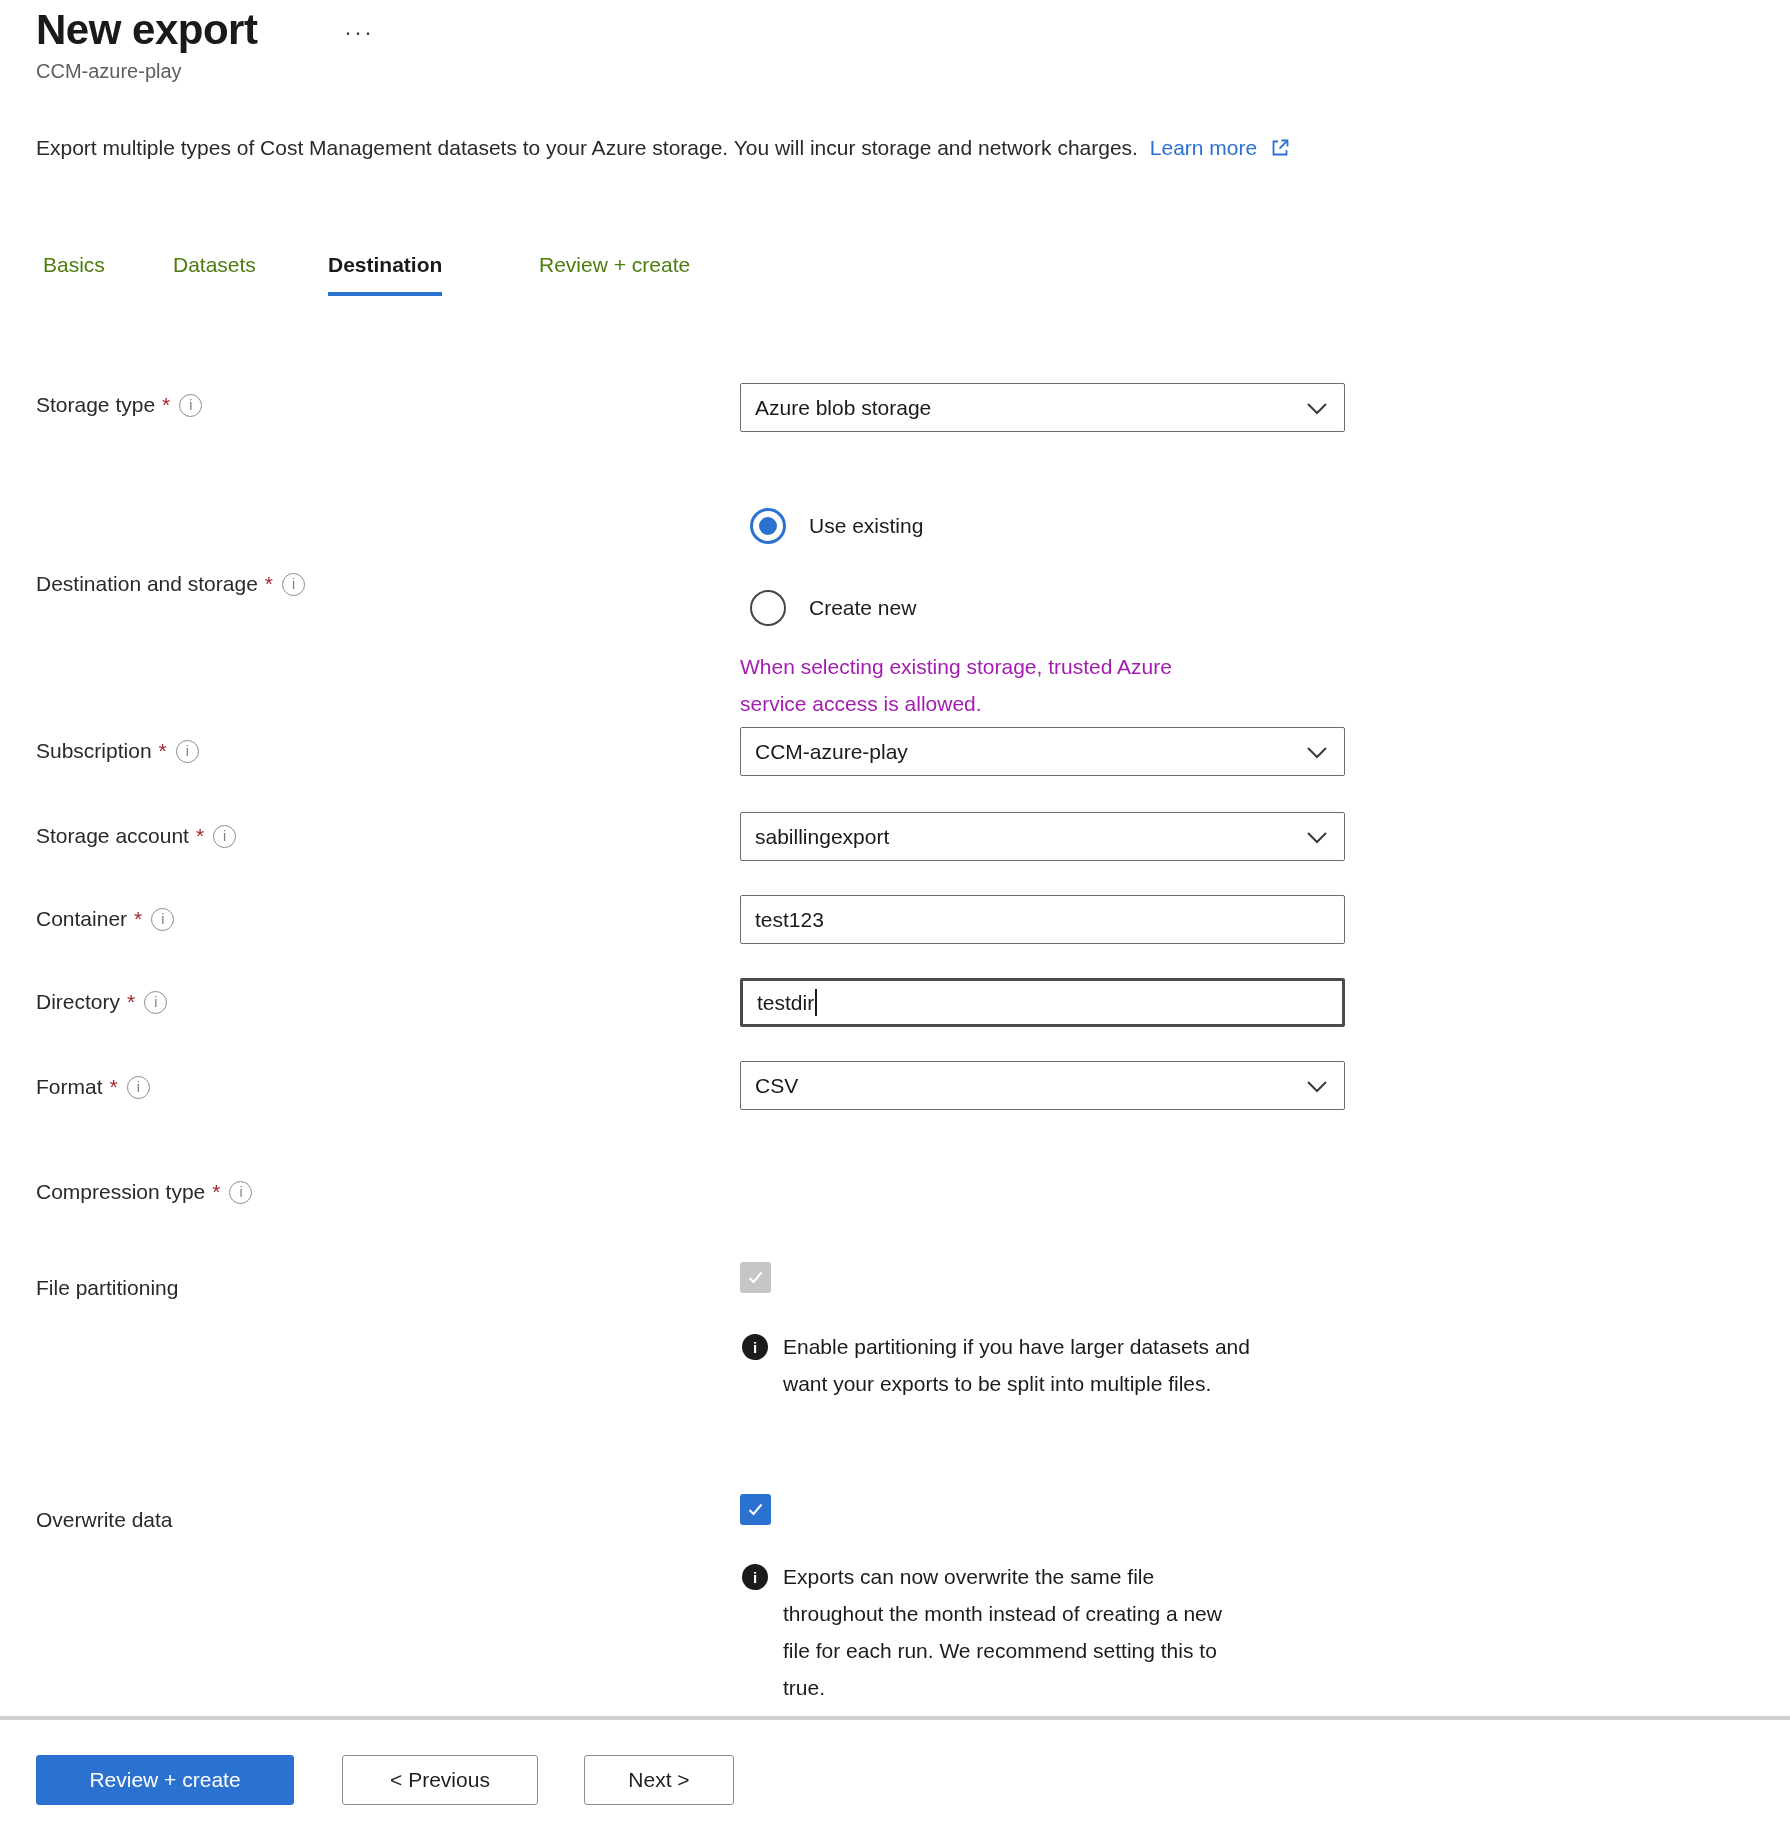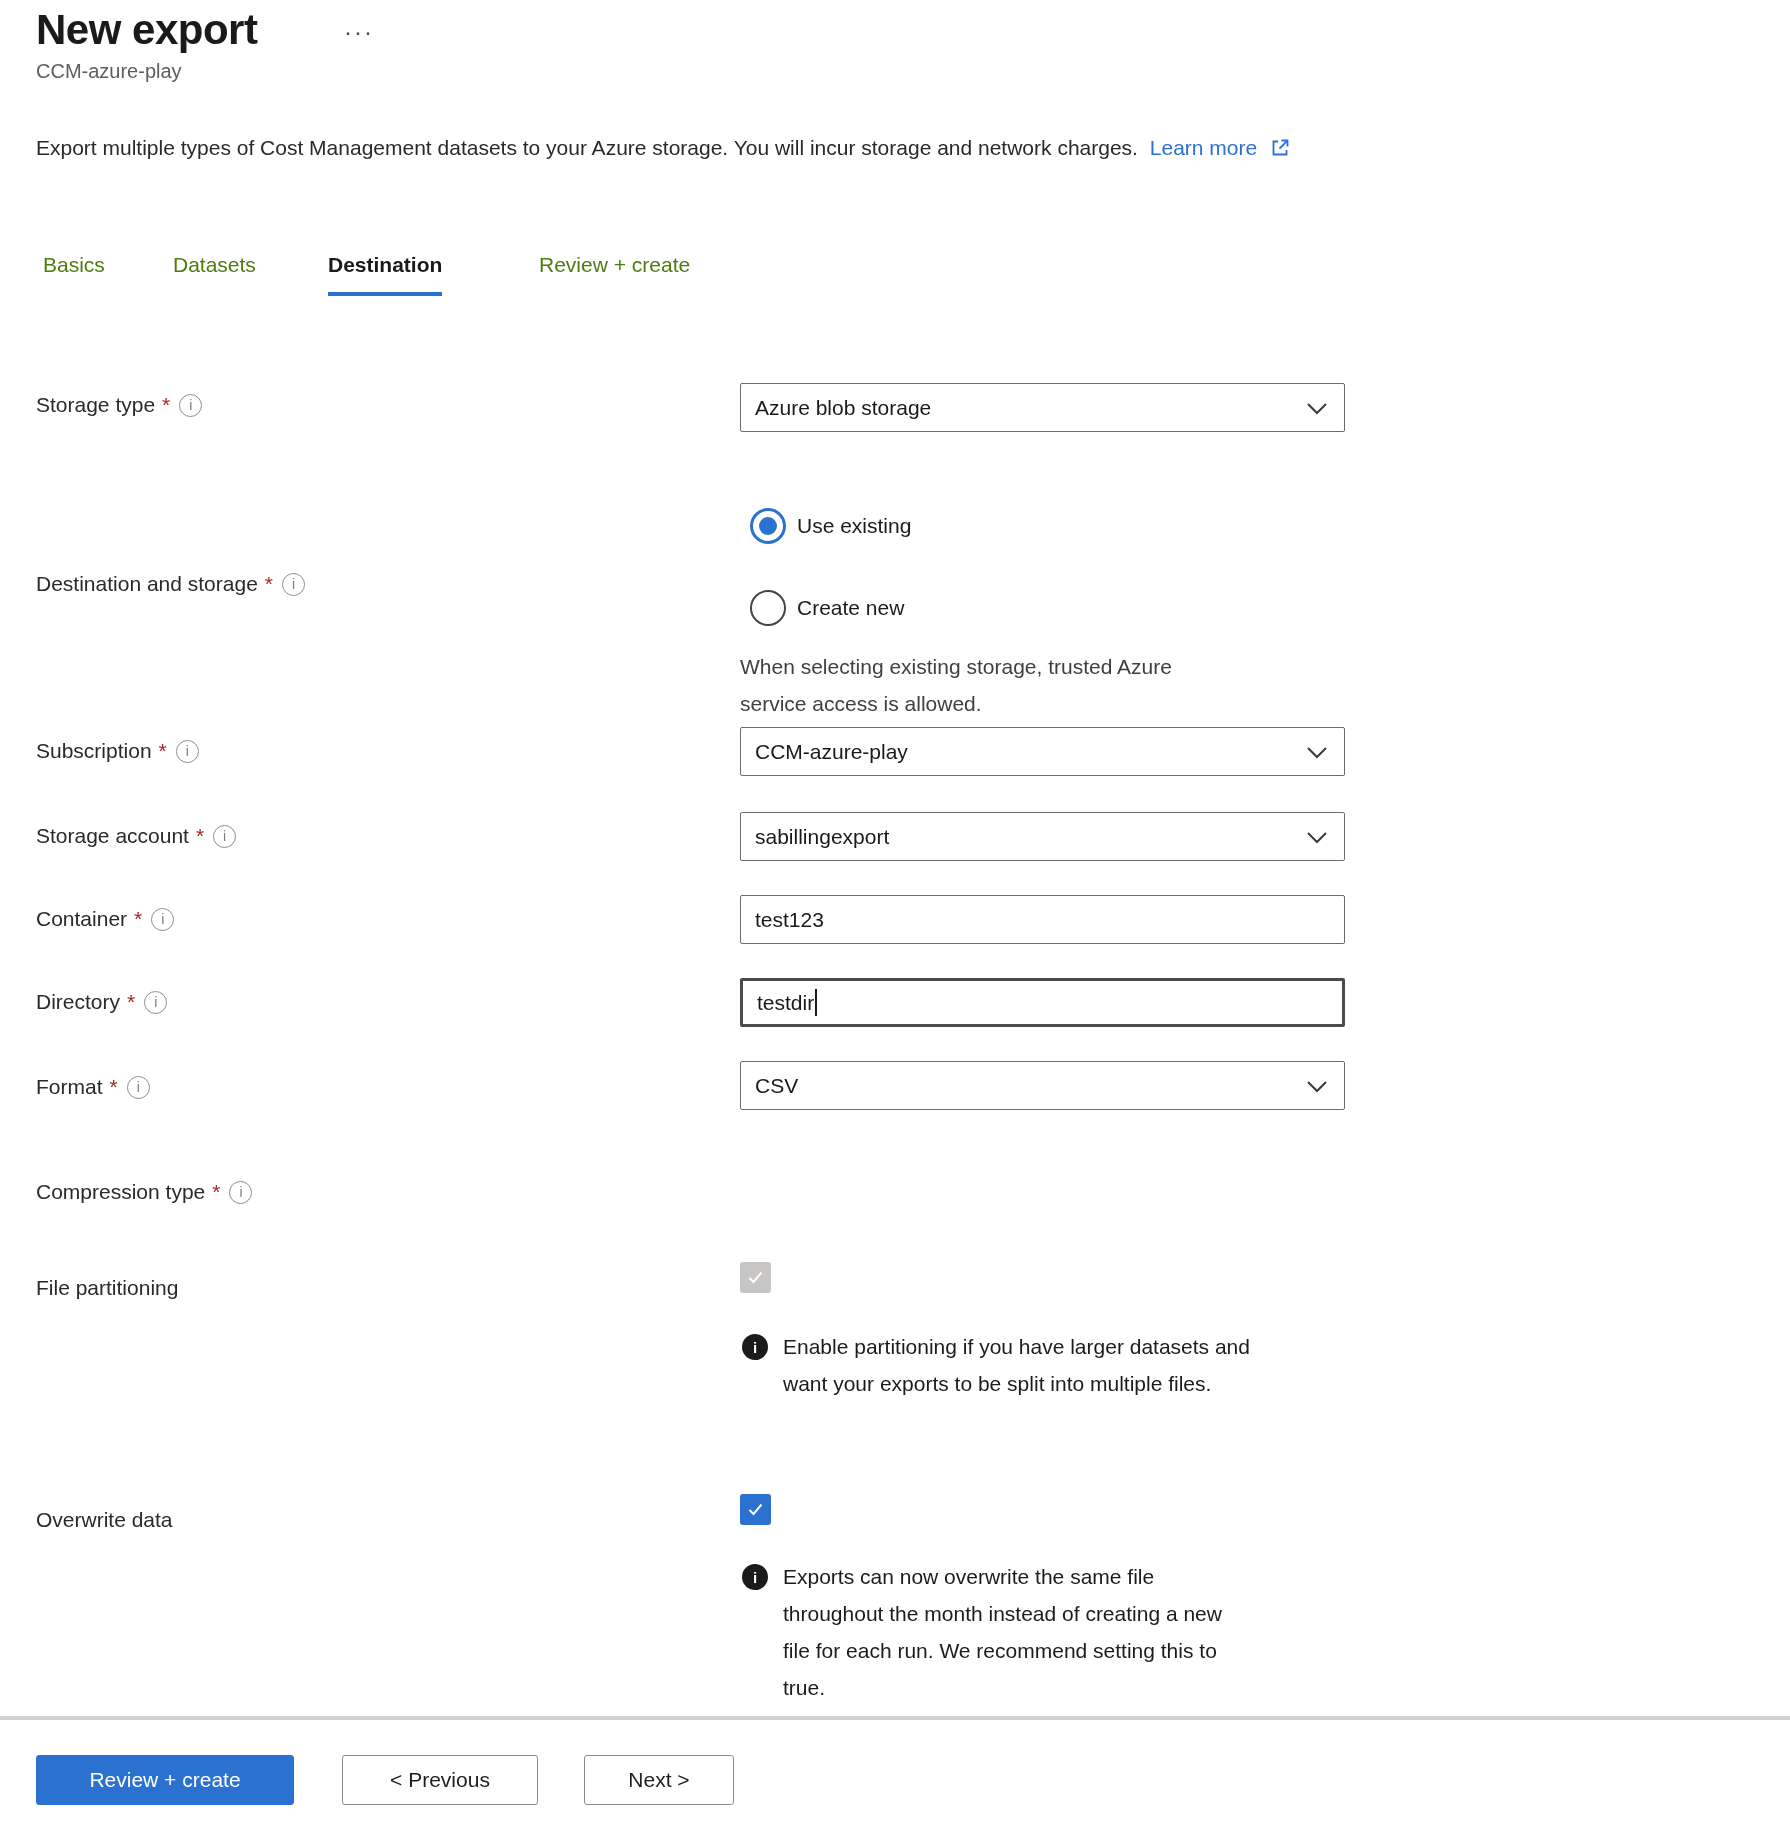--- a/index.html
+++ b/index.html
@@ -33,27 +33,27 @@
   
   .ctl{position:absolute;left:740px;width:605px;height:49px;box-sizing:border-box;border:1px solid #6f6d6b;
        border-radius:2px;background:#fff;display:flex;align-items:center;padding:0 44px 0 14px;font-size:21px;color:#1b1a19;cursor:pointer;}
   .ctl .val{flex:1;overflow:hidden;white-space:nowrap;}
   .chev{position:absolute;right:16px;top:18px;}
   .ctl.input{padding-right:14px;cursor:text;}
   .ctl.focused{border:3px solid #4d4b49;}
   .caret{display:inline-block;width:2px;height:27px;background:#1b1a19;margin-left:1px;}
 
   
-  .radio-row{position:absolute;left:750px;display:flex;align-items:center;gap:11px;cursor:pointer;}
+  .radio-row{position:absolute;left:750px;display:flex;align-items:center;gap:23px;cursor:pointer;}
   .radio{width:36px;height:36px;border-radius:50%;box-sizing:border-box;background:#fff;flex:0 0 auto;}
   .radio.sel{border:3px solid var(--accent);display:flex;align-items:center;justify-content:center;}
   .radio.sel .dot{width:18px;height:18px;border-radius:50%;background:var(--accent);}
   .radio.unsel{border:2px solid #45443f;}
   .radio-lab{font-size:21px;color:#1d1c1b;}
-  .note{position:absolute;left:740px;width:480px;font-size:21px;line-height:37px;color:#404040;}
+  .note{position:absolute;left:740px;width:480px;font-size:21px;line-height:37px;color:#a21caf;}
 
   
   .checkbox{position:absolute;left:740px;width:31px;height:31px;border-radius:3px;display:flex;align-items:center;justify-content:center;box-sizing:border-box;}
   .checkbox.disabled{background:#c8c6c4;cursor:default;}
   .checkbox.checked{background:var(--accent);cursor:pointer;}
 
   
   .hint{position:absolute;left:742px;display:flex;gap:15px;align-items:flex-start;}
   .info-f{width:26px;height:26px;border-radius:50%;background:#1c1b1a;color:#fff;display:inline-flex;
           align-items:center;justify-content:center;font-size:15px;font-weight:700;flex:0 0 auto;margin-top:6px;}

